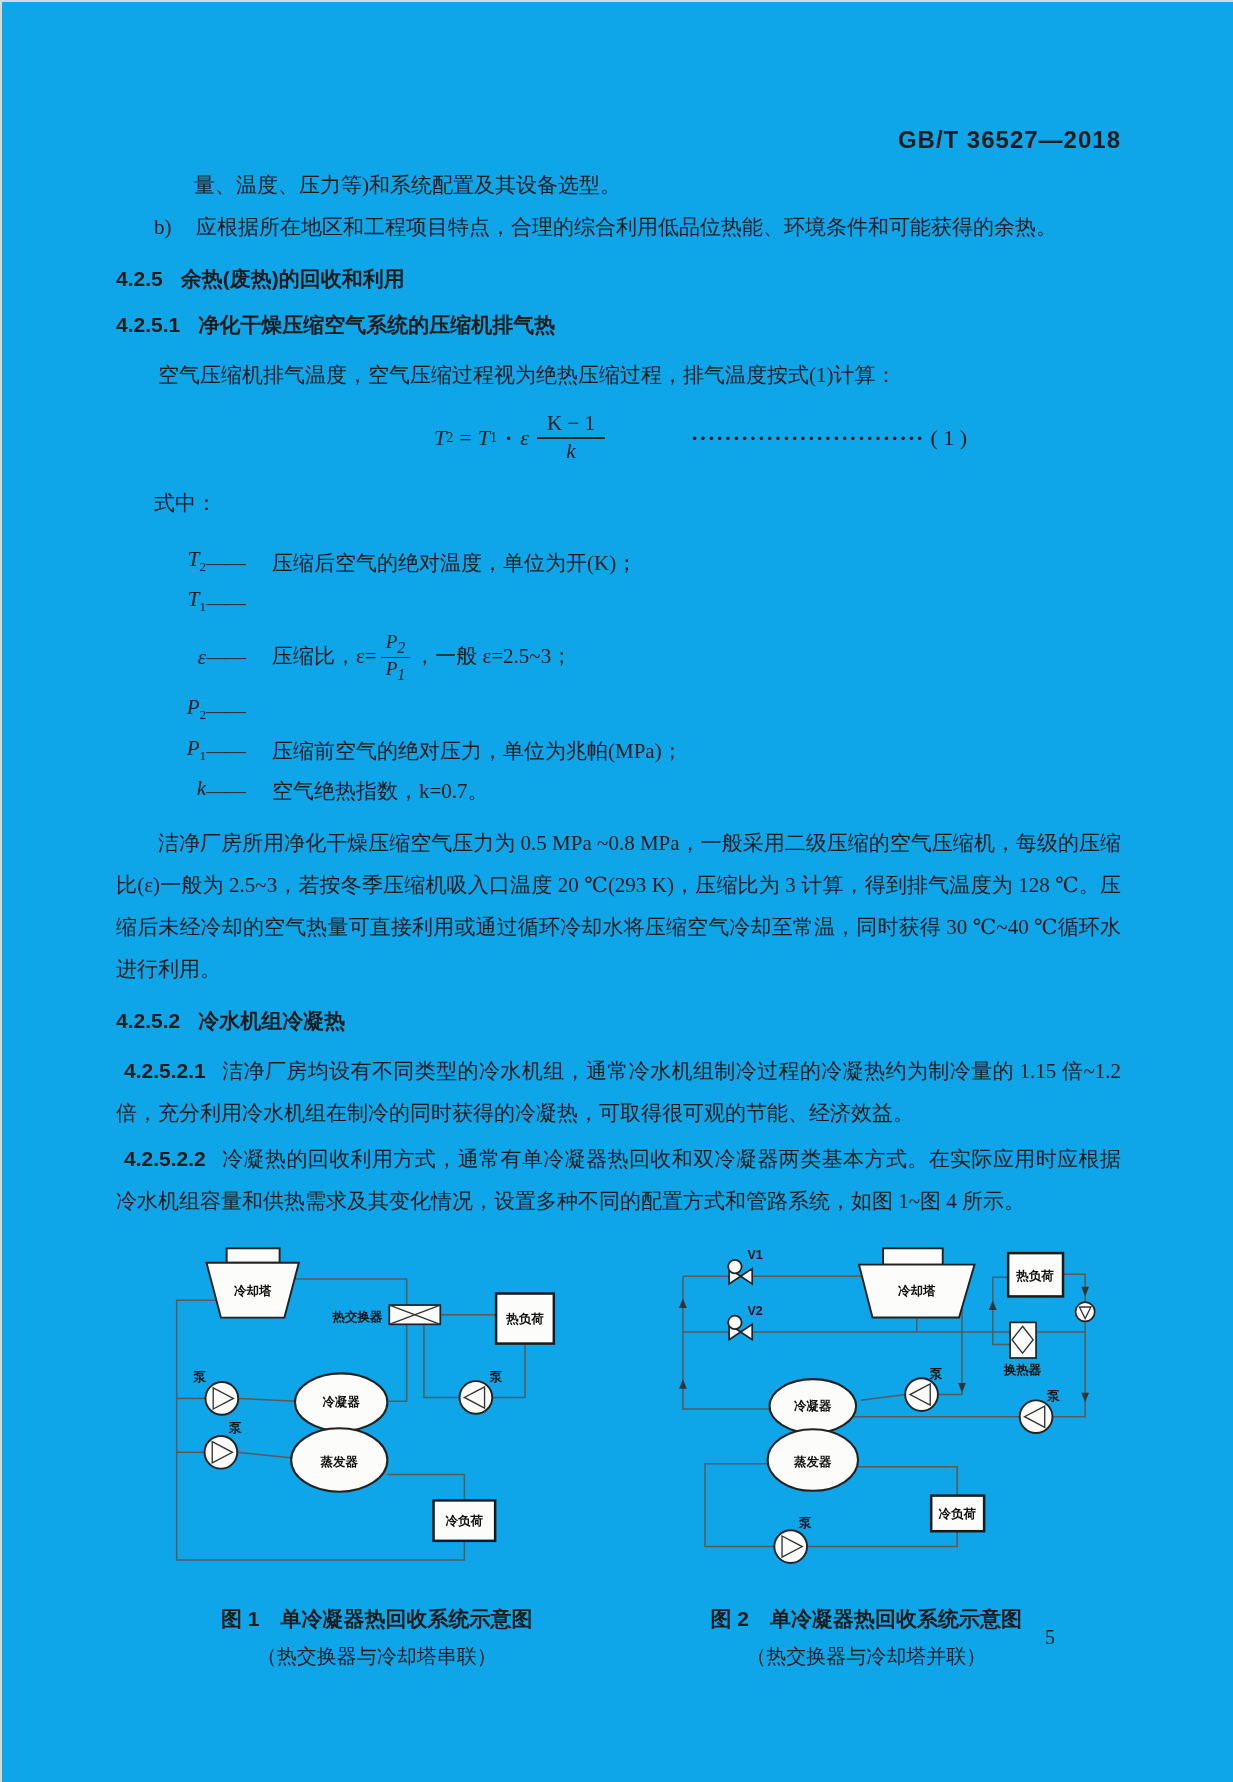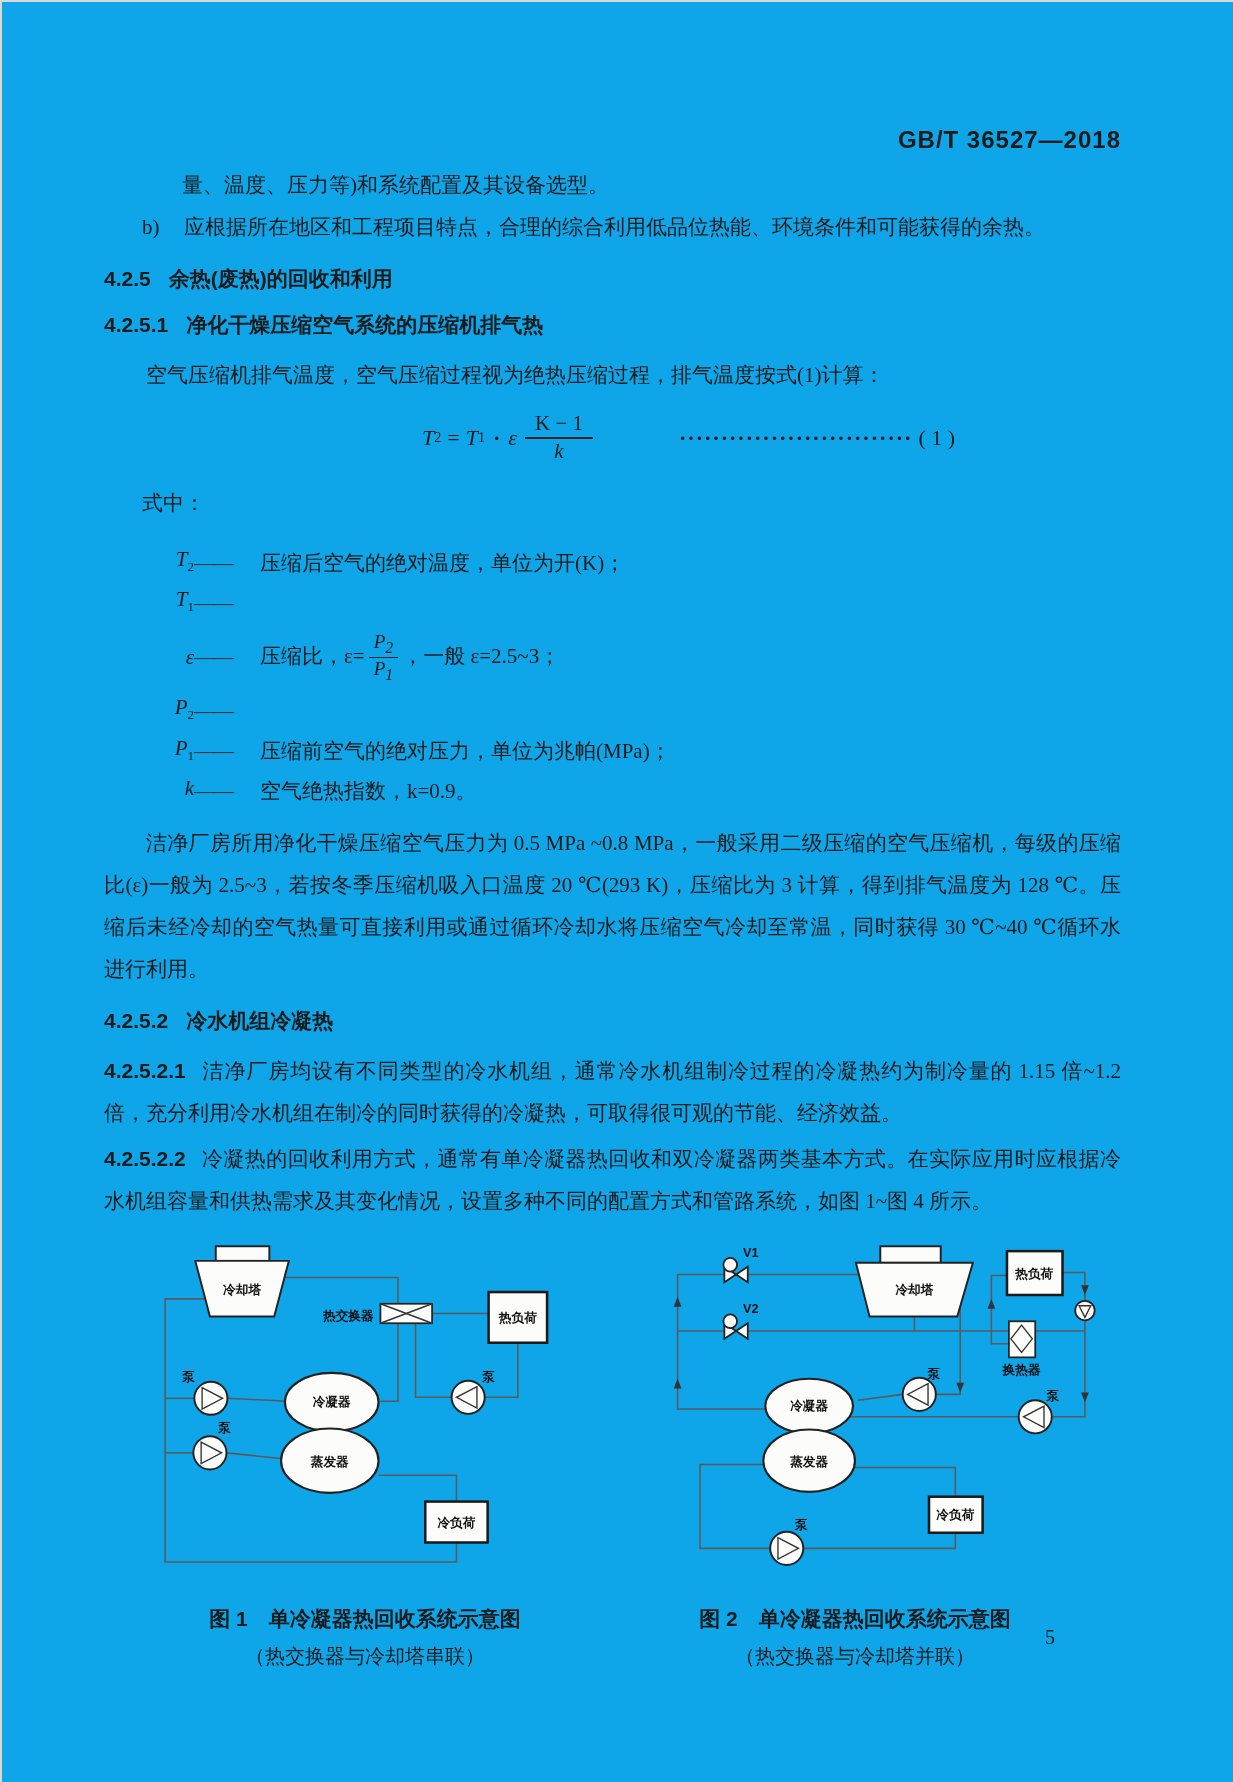--- a/index.html
+++ b/index.html
@@ -7,21 +7,21 @@
     position:relative; width:1233px; height:1782px; margin:0 auto;
     background:#0ea5e9; color:#1b1b1b; overflow:hidden;
     font-family:"Liberation Serif","DejaVu Serif",serif;
     box-shadow: inset 2px 2px 0 #d8d8d4;
   }
   .std-code {
     position:absolute; top:126px; right:112px;
     font-family:"Liberation Sans","DejaVu Sans",sans-serif;
     font-weight:bold; font-size:24px; letter-spacing:1px;
   }
-  .content { position:absolute; left:104px; right:112px; top:164px; }
+  .content { position:absolute; left:116px; right:112px; top:164px; }
   .cont-line { margin:0 0 0 78px; font-size:21px; line-height:42px; }
   .item-b { display:flex; margin:0 0 0 38px; font-size:21px; line-height:42px; }
   .item-b .b-label { width:42px; flex:0 0 auto; }
   .sec-head {
     font-family:"Liberation Sans","DejaVu Sans",sans-serif;
     font-weight:bold; font-size:21px; line-height:30px; margin:16px 0 14px 0;
   }
   .sec-head .sec-num { margin-right:18px; }
   .lead-para { font-size:21px; line-height:42px; text-indent:2em; margin:6px 0 0 0; }
   
@@ -40,21 +40,21 @@
   .def-row { display:flex; align-items:center; font-size:21px; line-height:33px; margin-left:38px; }
   .def-row .d-sym { width:52px; flex:0 0 auto; font-style:italic;text-align:right; }
   .def-row .d-sym sub { font-size:13px; font-style:normal; }
   .def-row .d-dash { width:66px; flex:0 0 auto; letter-spacing:-2px; color:#333; }
   .def-row.tall { margin:8px 0 8px 38px; }
   .frac-s { display:inline-block; text-align:center; vertical-align:middle; margin:0 4px; font-size:19px; line-height:1.05; }
   .frac-s .fr-num { display:block; border-bottom:1.6px solid #222; padding:0 5px 1px 5px; font-style:italic; }
   .frac-s .fr-den { display:block; padding-top:1px; font-style:italic; }
   .body-para { font-size:21px; line-height:42px; text-align:justify; text-indent:2em; margin:10px 0 0 0; }
   .num-para { font-size:21px; line-height:42px; text-align:justify; margin:4px 0 0 0; }
-  .num-para .p-num { font-family:"Liberation Sans","DejaVu Sans",sans-serif; font-weight:bold; margin-right:16px; }
+  .num-para .p-num { font-family:"Liberation Sans","DejaVu Sans",sans-serif; font-weight:bold; margin-right:16px;margin-left:8px; }
   
   .figures { display:flex; gap:36px; margin:12px 0 0 26px; }
   .captions { display:flex; margin:18px 0 0 26px; }
   .cap { text-align:center; }
   .cap1 { width:470px; } .cap2 { width:510px; }
   .cap-main { font-family:"Liberation Sans","DejaVu Sans",sans-serif; font-weight:bold; font-size:21px; line-height:34px; }
   .cap-sub { font-size:20px; line-height:40px; }
   .page-num { position:absolute; top:1626px; right:178px; font-size:20px; }
   svg text { font-family:"Liberation Sans","DejaVu Sans",sans-serif; font-weight:bold; font-size:13px; fill:#111; }
   svg .wire { stroke:#5a5a5a; stroke-width:1.6; fill:none; }
@@ -128,21 +128,21 @@
       <span class="d-dash">——</span>
     </div>
     <div class="def-row">
       <span class="d-sym"><span>P</span><sub>1</sub></span>
       <span class="d-dash">——</span>
       <span class="d-desc">压缩前空气的绝对压力，单位为兆帕(MPa)；</span>
     </div>
     <div class="def-row">
       <span class="d-sym"><span>k</span><sub></sub></span>
       <span class="d-dash">——</span>
-      <span class="d-desc">空气绝热指数，k=0.9。</span>
+      <span class="d-desc">空气绝热指数，k=0.7。</span>
     </div>
 
     <p class="body-para">洁净厂房所用净化干燥压缩空气压力为 0.5 MPa ~0.8 MPa，一般采用二级压缩的空气压缩机，每级的压缩比(ε)一般为 2.5~3，若按冬季压缩机吸入口温度 20 ℃(293 K)，压缩比为 3 计算，得到排气温度为 128 ℃。压缩后未经冷却的空气热量可直接利用或通过循环冷却水将压缩空气冷却至常温，同时获得 30 ℃~40 ℃循环水进行利用。</p>
 
     <div class="sec-head">
       <span class="sec-num">4.2.5.2</span><span>冷水机组冷凝热</span>
     </div>
 
     <p class="num-para"><span class="p-num">4.2.5.2.1</span><span>洁净厂房均设有不同类型的冷水机组，通常冷水机组制冷过程的冷凝热约为制冷量的 1.15 倍~1.2 倍，充分利用冷水机组在制冷的同时获得的冷凝热，可取得很可观的节能、经济效益。</span></p>
 

